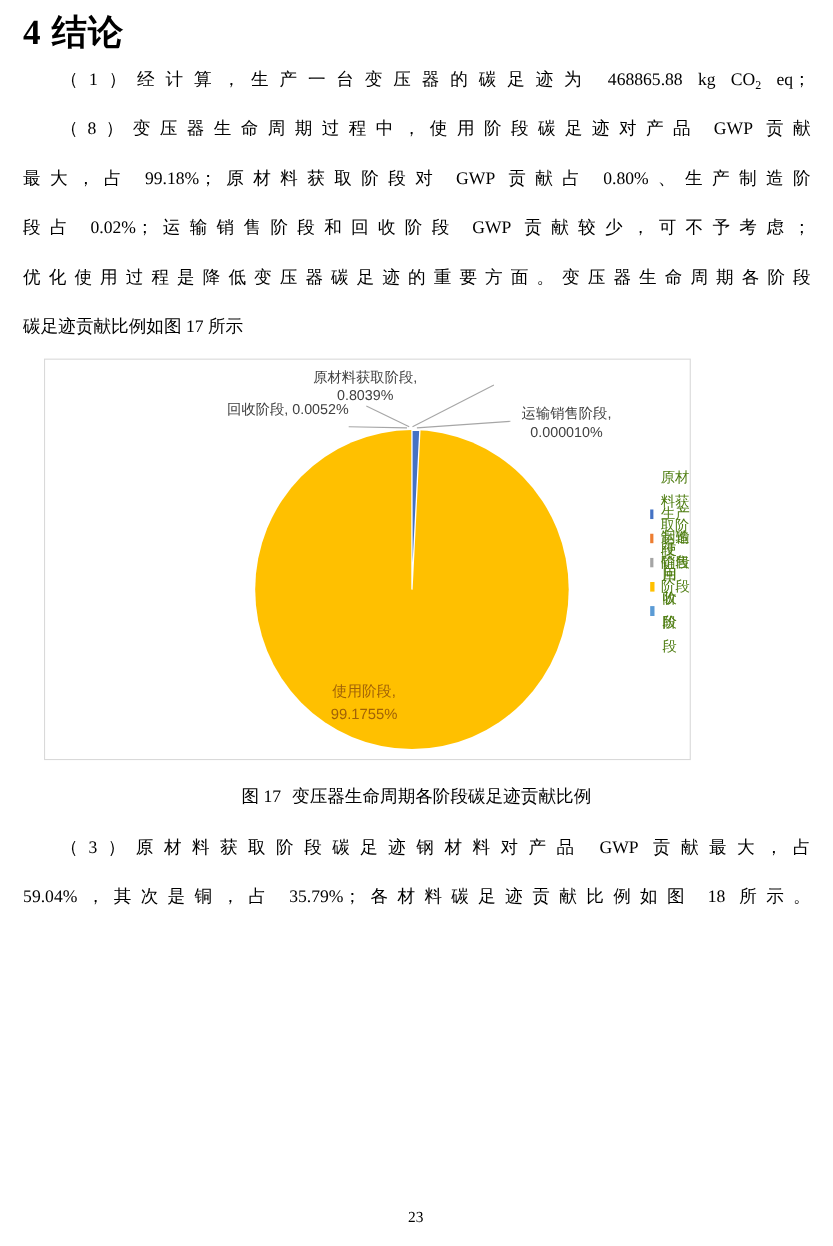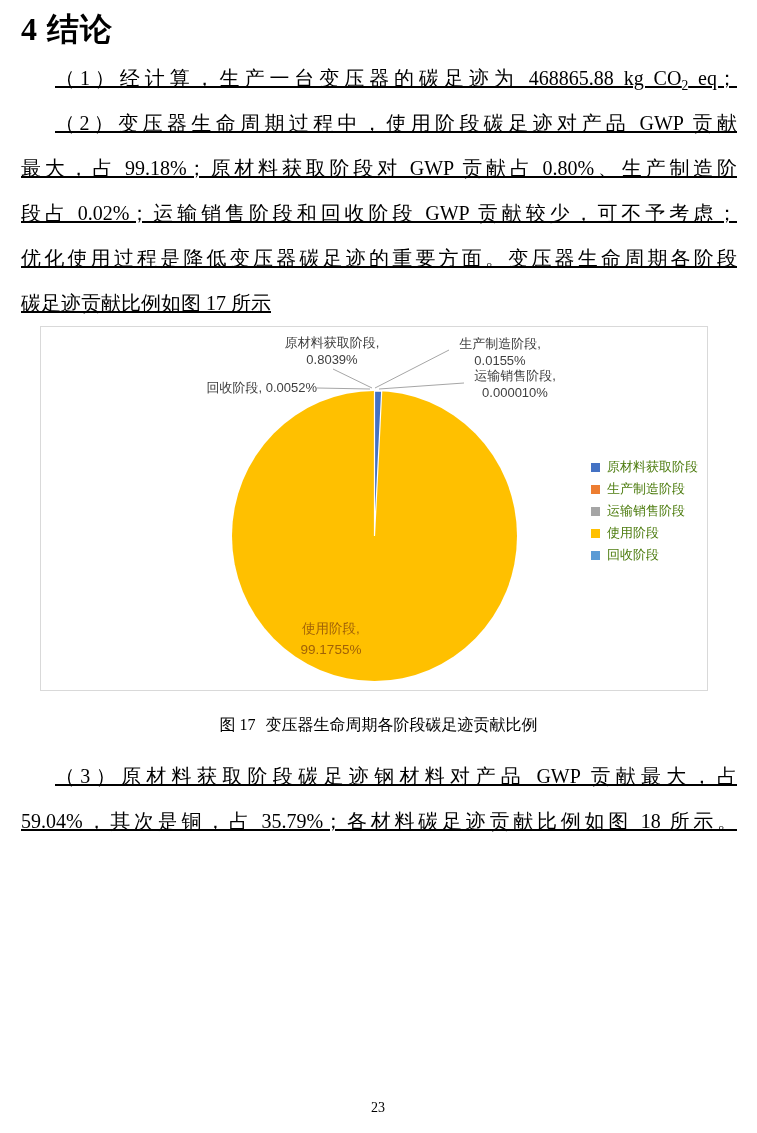--- a/index.html
+++ b/index.html
@@ -11,33 +11,32 @@
     color: #000000;
     overflow: hidden;
   }
   .heading {
     position: absolute; left: 21px; top: 8px;
     font-size: 32px; font-weight: bold;
     letter-spacing: 1px;
   }
   .bodyline {
     position: absolute; left: 21px; width: 716px;
-    font-size: 20px; line-height: 38px; height: 26px;
+    font-size: 16px; line-height: 28px; height: 26px;
     white-space: nowrap;
     text-align: justify; text-align-last: justify;
     text-justify: inter-character;
-    text-decoration: underline;
   }
   .bodyline.no-just { text-align: right; text-align-last: left; white-space: normal; }
   .indent { text-indent: 34px; }
   sub { font-size: 0.68em; }
 
   .chart {
     position: absolute; left: 40px; top: 326px;
-    width: 668px; height: 365px;
+    width: 588px; height: 365px;
     border: 1px solid #d9d9d9; box-sizing: border-box;
     background: #ffffff;
     font-family: "Liberation Sans", "DejaVu Sans", sans-serif;
   }
   .chart svg.plot { position: absolute; left: 0; top: 0; }
   .callout {
     position: absolute; font-size: 13px; line-height: 17px;
     color: #404040; text-align: center;
   }
   .callout.right-align { text-align: right; }
@@ -65,21 +64,21 @@
 </style>
 </head>
 <body>
 
 <div class="heading">4 结论</div>
 
 <div class="bodyline indent" style="top:59px">
   <span>（1）经计算，生产一台变压器的碳足迹为 468865.88 kg CO</span><sub>2</sub><span> eq；</span>
 </div>
 
-<div class="bodyline indent" style="top:104px">（2）变压器生命周期过程中，使用阶段碳足迹对产品 GWP 贡献</div>
+<div class="bodyline indent" style="top:104px">（8）变压器生命周期过程中，使用阶段碳足迹对产品 GWP 贡献</div>
 <div class="bodyline" style="top:149px">最大，占 99.18%；原材料获取阶段对 GWP 贡献占 0.80%、生产制造阶</div>
 <div class="bodyline" style="top:194px">段占 0.02%；运输销售阶段和回收阶段 GWP 贡献较少，可不予考虑；</div>
 <div class="bodyline" style="top:239px">优化使用过程是降低变压器碳足迹的重要方面。变压器生命周期各阶段</div>
 <div class="bodyline no-just" style="top:284px">碳足迹贡献比例如图 17 所示</div>
 
 <div class="chart">
   <svg class="plot" width="681" height="363" viewBox="0 0 681 363">
 
     <ellipse cx="333.5" cy="209" rx="142.5" ry="145" fill="#FFC000"></ellipse>
 
@@ -89,31 +88,27 @@
     <line x1="408" y1="23" x2="334" y2="61" stroke-width="1" stroke="#A6A6A6"></line>
     <line x1="423" y1="56" x2="338" y2="62" stroke-width="1" stroke="#A6A6A6"></line>
     <line x1="276" y1="61" x2="329" y2="62" stroke-width="1" stroke="#A6A6A6"></line>
   </svg>
 
   <div class="callout" style="left:221px; top:7px; width:140px">
     <div>原材料获取阶段,</div>
     <div>0.8039%</div>
   </div>
 
-  <div class="callout" style="left:389px; top:8px; width:140px">
-    <div>生产制造阶段,</div>
-    <div>0.0155%</div>
-  </div>
 
   <div class="callout" style="left:404px; top:40px; width:140px">
     <div>运输销售阶段,</div>
     <div>0.000010%</div>
   </div>
 
-  <div class="callout right-align" style="left:150px; top:52px; width:126px">回收阶段, 0.0052%</div>
+  <div class="callout right-align" style="left:150px; top:36px; width:126px">回收阶段, 0.0052%</div>
 
   <div class="use-label">
     <div>使用阶段,</div>
     <div>99.1755%</div>
   </div>
 
   <div class="legend">
     <div class="legend-item">
       <svg width="9" height="9">
           <rect width="9" height="9" fill="#4472C4"></rect>

